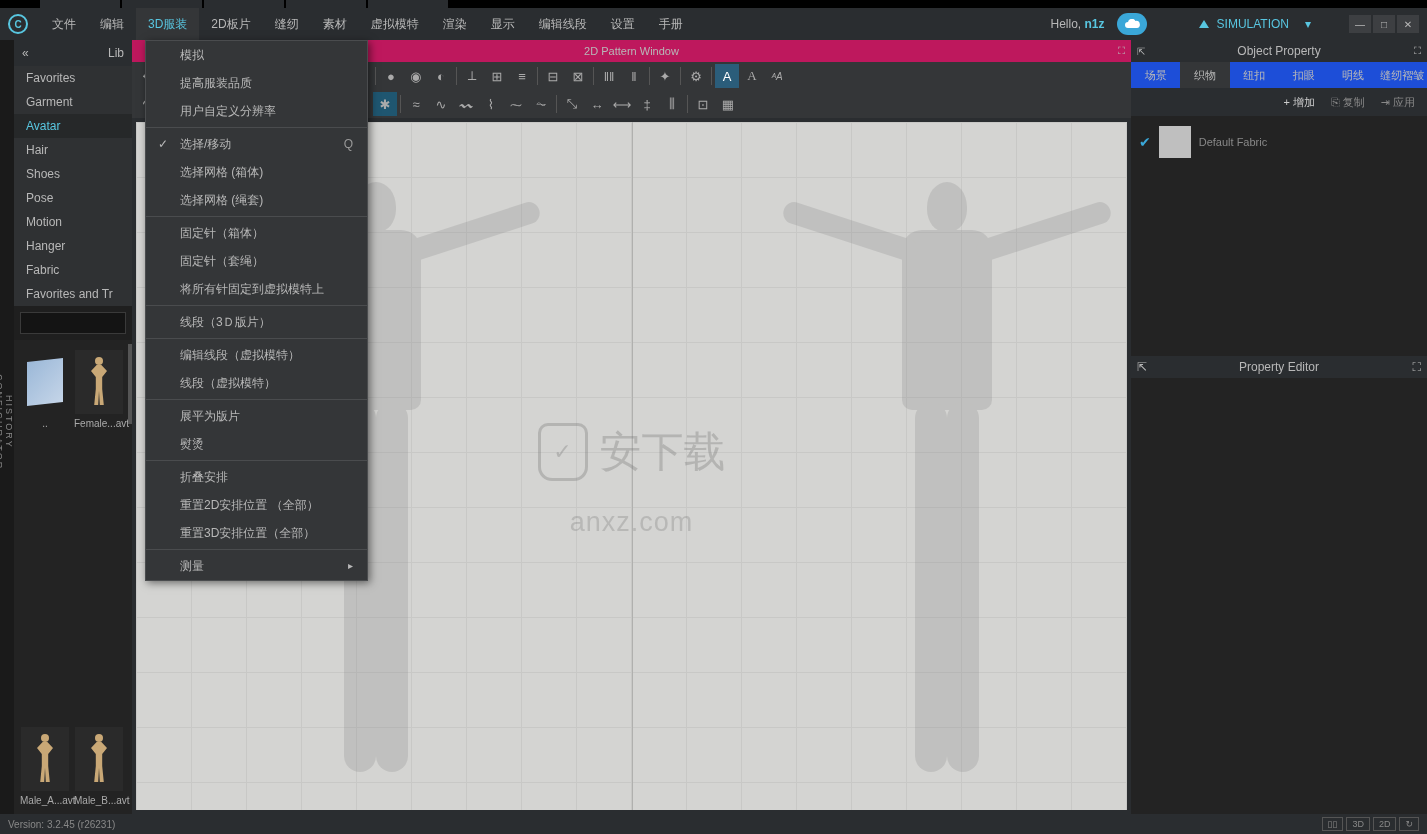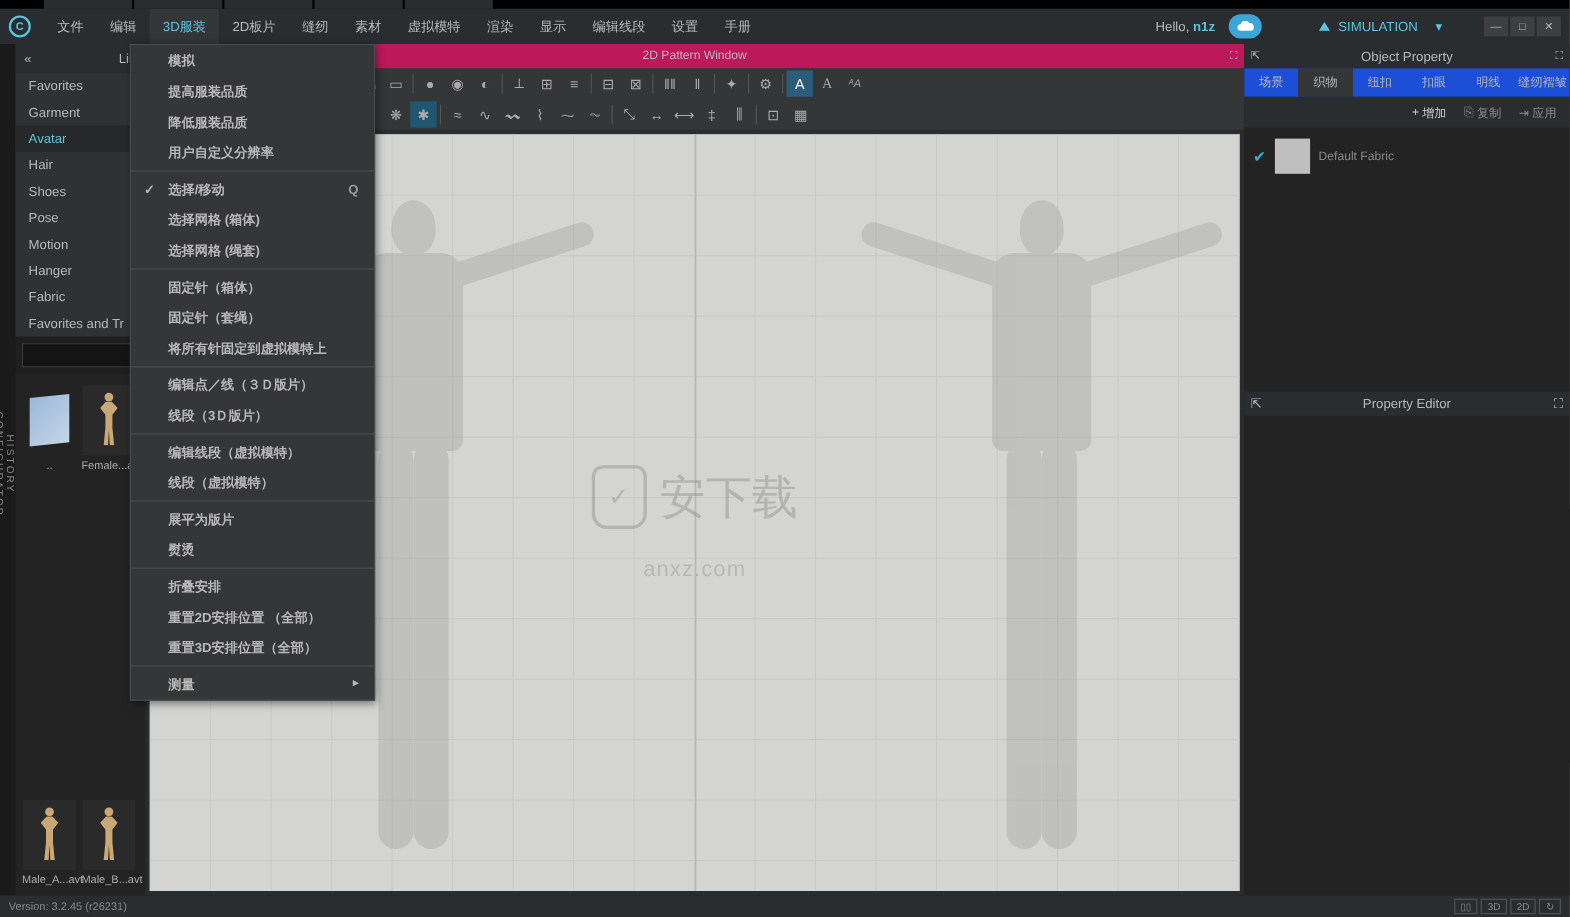--- a/index.html
+++ b/index.html
@@ -57,22 +57,22 @@
 .mann-head { position:absolute; left:140px; top:0; width:40px; height:50px; background:#888; border-radius:50% 50% 45% 45%; }
 .mann-body { position:absolute; left:115px; top:48px; width:90px; height:180px; background:#888; border-radius:20px 20px 10px 10px; }
 .mann-arm { position:absolute; top:60px; width:140px; height:22px; background:#888; border-radius:11px; }
 .mann-arm.l { left:-10px; transform:rotate(18deg); transform-origin:right center; }
 .mann-arm.r { right:-10px; transform:rotate(-18deg); transform-origin:left center; }
 .mann-leg { position:absolute; top:220px; width:32px; height:370px; background:#888; border-radius:16px; }
 .mann-leg.l { left:128px; }
 .mann-leg.r { right:128px; }
 .watermark { position:absolute; left:50%; top:48%; transform:translate(-50%,-50%); font-size:42px; color:rgba(120,120,120,0.35); display:flex; align-items:center; gap:12px; font-weight:300; }
 .wmshield { width:50px; height:58px; border:3px solid rgba(120,120,120,0.35); border-radius:10px 10px 14px 14px; display:flex; align-items:center; justify-content:center; font-size:22px; }
-.wmsub { position:absolute; left:50%; top:56%; transform:translateX(-50%); font-size:20px; color:rgba(120,120,120,0.3); letter-spacing:1px; }
-.dropdown { position:absolute; left:118px; top:40px; width:223px; background:#343638; border:1px solid #4a4c4e; z-index:100; box-shadow:2px 2px 8px rgba(0,0,0,0.5);font-weight:bold; }
+.wmsub { position:absolute; left:50%; top:56%; transform:translateX(-50%); font-size:27px; color:rgba(120,120,120,0.3); letter-spacing:1px; }
+.dropdown { position:absolute; left:145px; top:40px; width:223px; background:#343638; border:1px solid #4a4c4e; z-index:100; box-shadow:2px 2px 8px rgba(0,0,0,0.5); }
 .dditem { height:28px; line-height:28px; padding:0 14px 0 34px; position:relative; cursor:pointer; font-size:12px; }
 .dditem.checked::before { content:"✓"; position:absolute; left:12px; }
 .dditem .shortcut { float:right; color:#999; }
 .dditem .sub { float:right; font-size:10px; }
 .ddsep { height:1px; background:#4a4c4e; margin:2px 0; }
 .rightcol { width:296px; background:#1f1f1f; display:flex; flex-direction:column; }
 .obhdr { height:22px; background:#2a2d30; display:flex; align-items:center; justify-content:center; position:relative; }
 .obhdr .pin { position:absolute; left:6px; font-size:10px; }
 .obhdr .exp { position:absolute; right:6px; font-size:10px; }
 .obtabs { height:26px; background:#1d4ed8; display:flex; }
@@ -311,32 +311,30 @@
       <span>Property Editor</span>
       <span style="position:absolute;right:6px">⛶</span>
     </div>
     <div class="propbody"></div>
   </div>
 </div>
 
 <div class="dropdown" id="dropdown">
     <div class="dditem">模拟</div>
     <div class="dditem">提高服装品质</div>
-    <div class="dditem">降低服装品质</div>
     <div class="dditem">用户自定义分辨率</div>
     <div class="ddsep"></div>
     <div class="dditem checked">选择/移动<span class="shortcut">Q</span></div>
     <div class="dditem">选择网格 (箱体)</div>
     <div class="dditem">选择网格 (绳套)</div>
     <div class="ddsep"></div>
     <div class="dditem">固定针（箱体）</div>
     <div class="dditem">固定针（套绳）</div>
     <div class="dditem">将所有针固定到虚拟模特上</div>
     <div class="ddsep"></div>
-    <div class="dditem">编辑点／线（３Ｄ版片）</div>
     <div class="dditem">线段（3Ｄ版片）</div>
     <div class="ddsep"></div>
     <div class="dditem">编辑线段（虚拟模特）</div>
     <div class="dditem">线段（虚拟模特）</div>
     <div class="ddsep"></div>
     <div class="dditem">展平为版片</div>
     <div class="dditem">熨烫</div>
     <div class="ddsep"></div>
     <div class="dditem">折叠安排</div>
     <div class="dditem">重置2D安排位置 （全部）</div>

